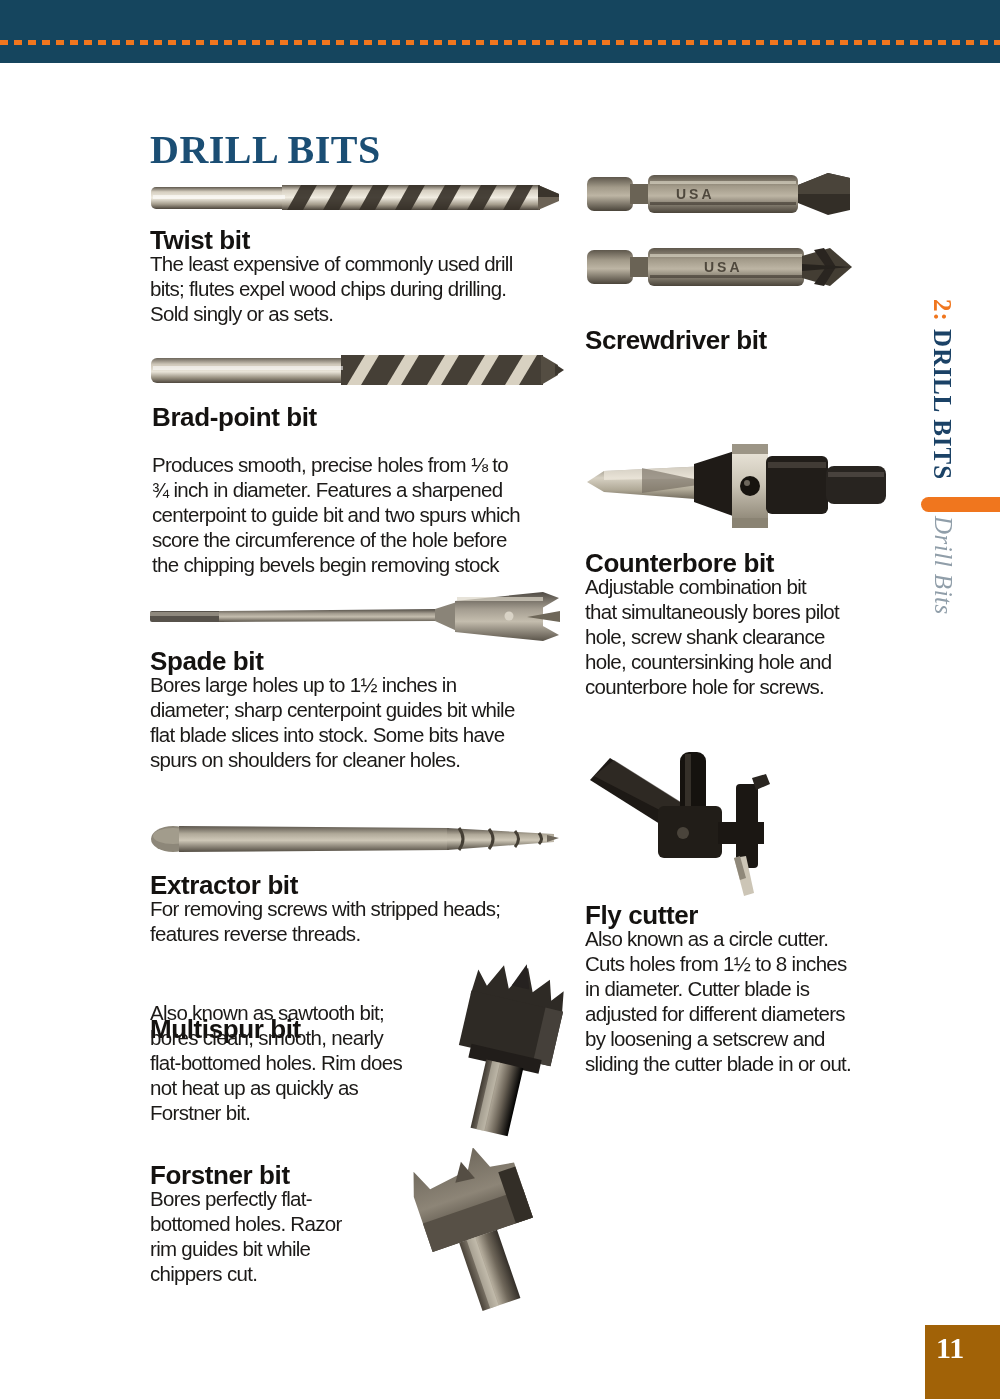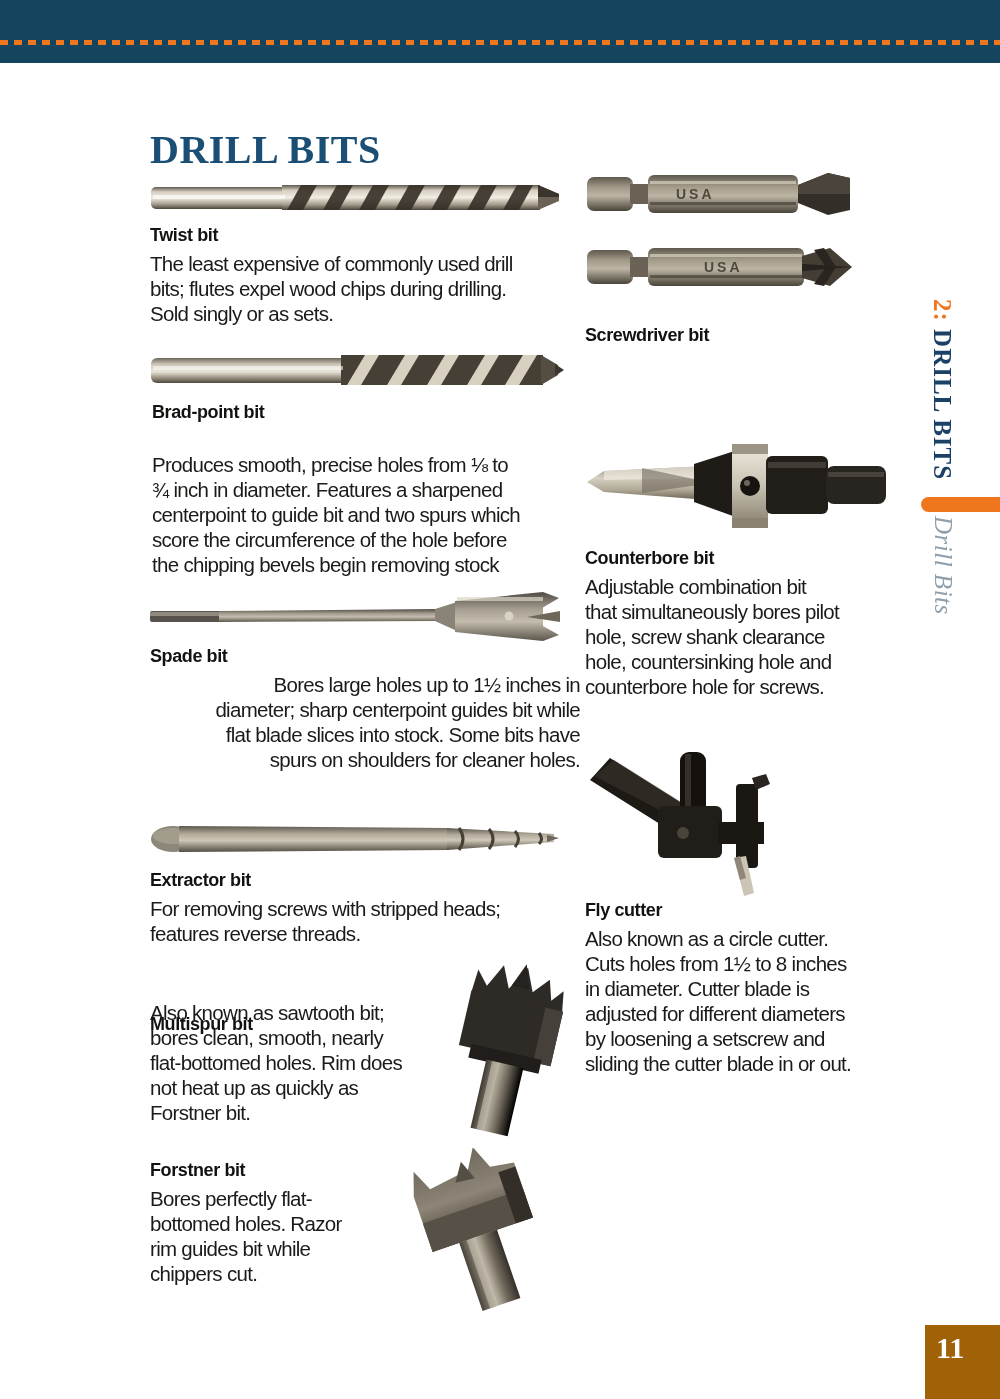--- a/index.html
+++ b/index.html
@@ -8,21 +8,21 @@
 
   
   .band{position:absolute;left:0;top:0;width:1000px;height:63px;background:#15455e;}
   .band-dashes{position:absolute;left:0;top:40px;width:1000px;height:5px;
 ;    background:repeating-linear-gradient(to right,#f0761e 0px,#f0761e 8px,rgba(0,0,0,0) 8px,rgba(0,0,0,0) 14px);}
 
   .page-title{position:absolute;left:150px;top:100px;
     font-family:"Liberation Serif",serif;font-weight:bold;font-size:40px;line-height:46px;
     color:#1b4e74;letter-spacing:0.5px;}
 
-  .entry-name{position:absolute;font-size:18px;font-weight:bold;letter-spacing:-0.4px;color:#141210;}
+  .entry-name{position:absolute;font-size:26px;font-weight:bold;letter-spacing:-0.4px;color:#141210;}
   .entry-desc{position:absolute;font-size:20.5px;line-height:25px;letter-spacing:-0.7px;
     white-space:pre-line;color:#1c1a18;}
 
   .photo{position:absolute;}
 
   
   .side-chapter{position:absolute;left:928px;top:299px;writing-mode:vertical-rl;
     font-family:"Liberation Serif",serif;font-weight:bold;font-size:25px;letter-spacing:1px;
     color:#1b4266;}
   .side-chapter .num{color:#f0761e;}
@@ -135,21 +135,21 @@
       <polygon points="72,24 290,22 290,34 72,35" fill="url(#met3)"></polygon>
       <polygon points="288,22 310,15 310,44 288,34" fill="#8a8478"></polygon>
       <polygon points="308,14 396,5 396,54 308,45" fill="url(#met3)"></polygon>
       <polygon points="396,5 412,11 380,30 412,48 396,54" fill="url(#met3)"></polygon>
       <polygon points="380,30 413,24 413,35" fill="#6e6759"></polygon>
       <circle cx="362" cy="29" r="4.5" fill="#d9d3c6"></circle>
       <rect x="310" y="10" width="86" height="4" fill="#ddd7c9" opacity="0.7"></rect>
     </svg>
   </div>
   <div class="entry-name" style="left:150px;top:646px;">Spade bit</div>
-  <div class="entry-desc" style="left:150px;top:672px;width:430px;text-align:right;">Bores large holes up to 1½ inches in
+  <div class="entry-desc" style="left:150px;top:672px;width:430px;">Bores large holes up to 1½ inches in
 diameter; sharp centerpoint guides bit while
 flat blade slices into stock. Some bits have
 spurs on shoulders for cleaner holes.</div>
 
   <div class="photo" style="left:149px;top:815px;">
     <svg width="412" height="48" viewBox="0 0 412 48">
       <defs>
         <linearGradient id="met4" x1="0" y1="0" x2="0" y2="1">
           <stop offset="0" stop-color="#5c564d"></stop>
             <stop offset="0.3" stop-color="#b0a999"></stop>

